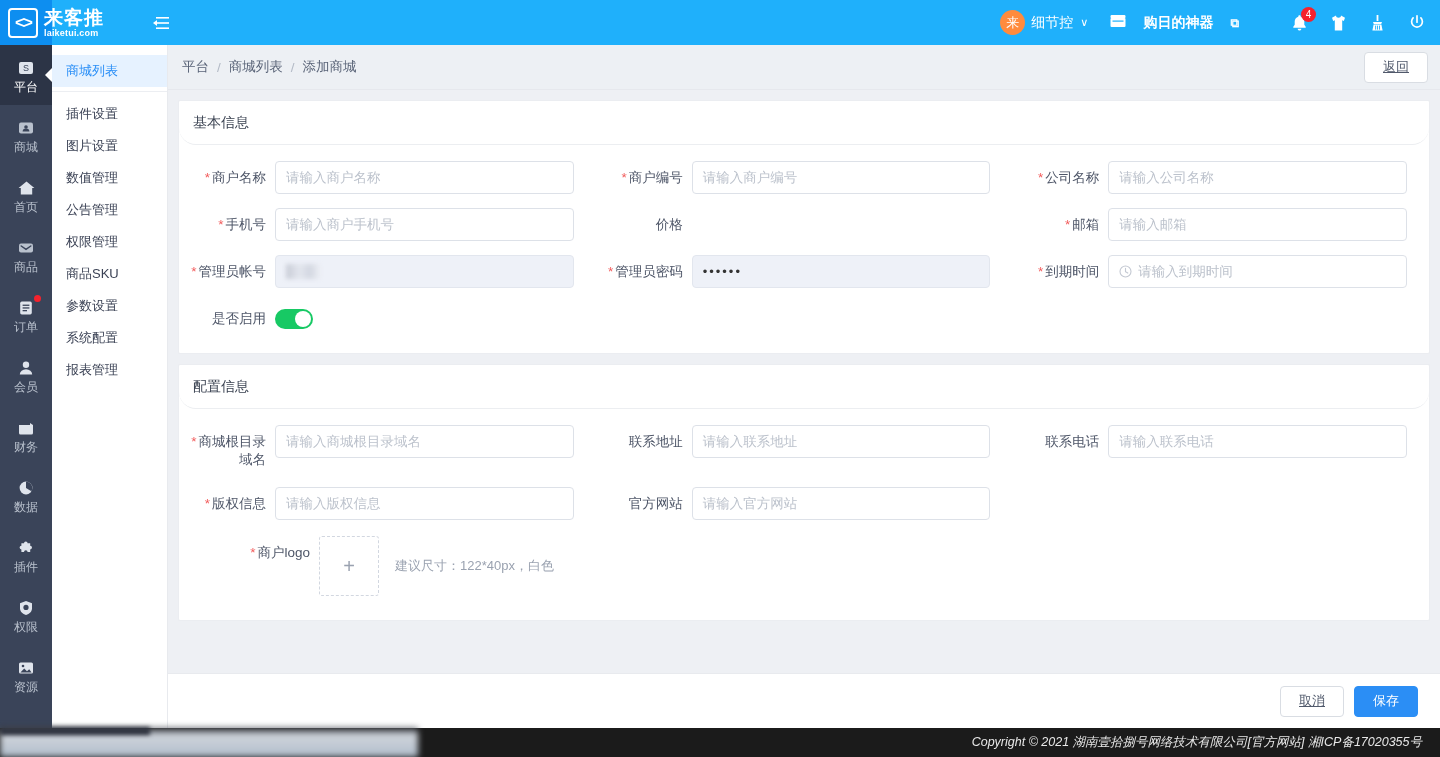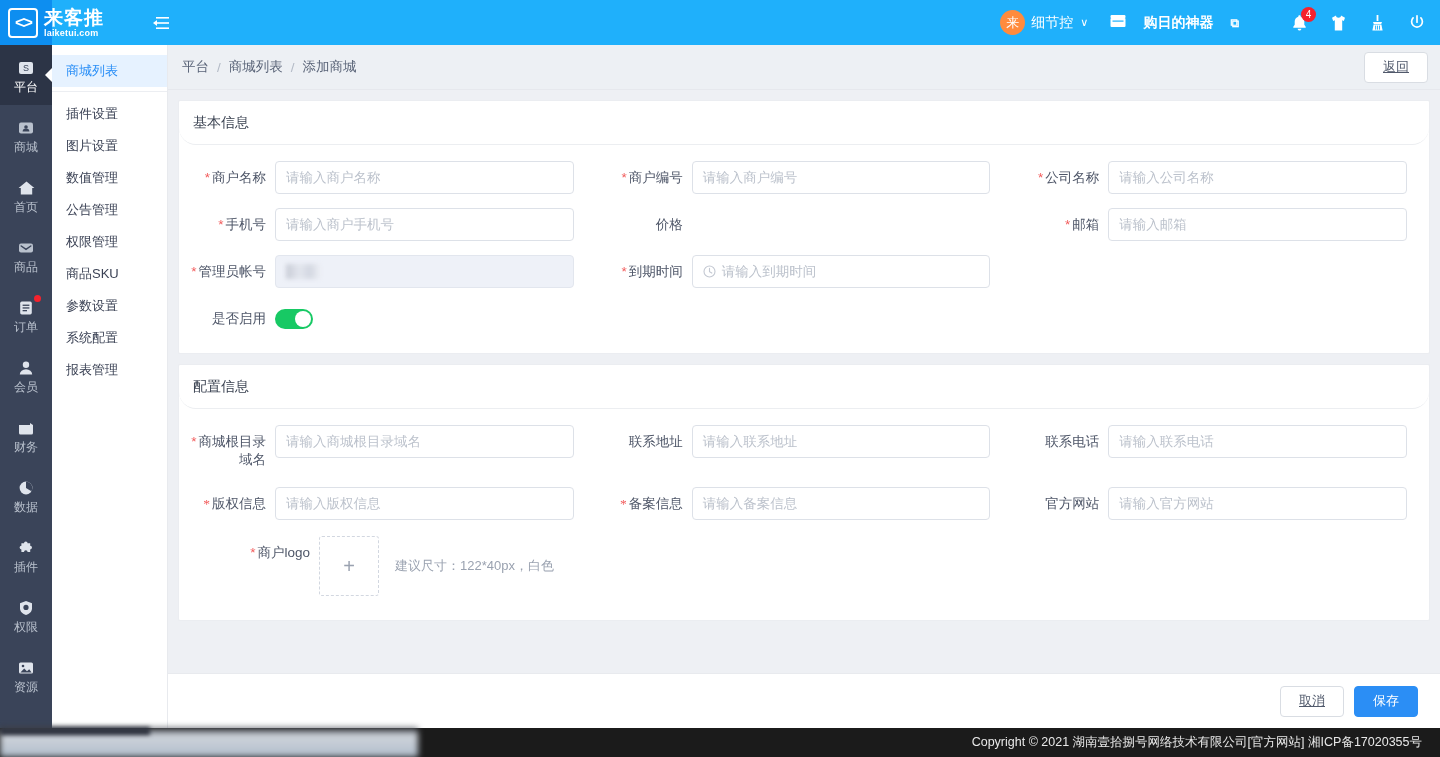--- a/index.html
+++ b/index.html
@@ -177,21 +177,21 @@
     display: flex; align-items: center; justify-content: flex-end;
     padding-right: 22px; gap: 10px;
   }
 
   
   .botbar {
     position: absolute; left: 0; bottom: 0; width: 1440px; height: 29px;
     background: #1b1b1b; display: flex; align-items: center; justify-content: flex-end;
     padding-right: 18px;
   }
-  .copyright { color: #e8e8e8; font-size: 12.5px; }
+  .copyright { color: #e8e8e8; font-size: 12.5px; font-style: italic; }
   .taskbar-blur {
     position: absolute; left: 0; bottom: 0; width: 418px; height: 29px;
     background: linear-gradient(180deg,#20242c 0%, #cfd4db 22%, #c2cad4 60%, #aebccb 100%);
     filter: blur(3px);
   }
   .taskbar-tile {
     position: absolute; left: 0; bottom: 22px; width: 150px; height: 8px;
     background: #2f3440; filter: blur(2px);
   }
 </style>
@@ -474,20 +474,28 @@
           <div class="frow">
             <div class="fcell">
               <div class="flabel"><span class="req">*</span><span>管理员帐号</span></div>
               <div class="fctrl">
                 <div class="inp readonly">
                     <span class="blur-val"></span>
                   </div>
               </div>
             </div>
             <div class="fcell">
+              <div class="flabel"><span class="req">*</span><span>管理员密码</span></div>
+              <div class="fctrl">
+                <div class="inp readonly">
+                    <span class="dots">••••••</span>
+                  </div>
+              </div>
+            </div>
+            <div class="fcell">
               <div class="flabel"><span class="req">*</span><span>到期时间</span></div>
               <div class="fctrl">
                 <div class="inp">
                   <span class="prefix-ico">
                     <svg width="13" height="13" viewBox="0 0 13 13">
                         <circle cx="6.5" cy="6.5" r="5.5" fill="none" stroke="#c3c8d2" stroke-width="1.1"></circle>
                         <path d="M6.5 3.4 V6.8 L8.8 8.1" fill="none" stroke="#c3c8d2" stroke-width="1.1" stroke-linecap="round"></path>
                       </svg>
                   </span>
                   <span class="ph">请输入到期时间</span>
@@ -534,34 +542,26 @@
             <div class="fcell">
               <div class="flabel"><span>联系电话</span></div>
               <div class="fctrl">
                 <div class="inp">
                     <span class="ph">请输入联系电话</span>
                   </div>
               </div>
             </div>
           </div>
 
-          <div class="frow" style="margin-top:18px;font-family:Liberation Serif, serif;">
+          <div class="frow" style="margin-top:18px;">
             <div class="fcell">
               <div class="flabel"><span class="req">*</span><span>版权信息</span></div>
               <div class="fctrl">
                 <div class="inp">
                     <span class="ph">请输入版权信息</span>
-                  </div>
-              </div>
-            </div>
-            <div class="fcell">
-              <div class="flabel"><span class="req">*</span><span>备案信息</span></div>
-              <div class="fctrl">
-                <div class="inp">
-                    <span class="ph">请输入备案信息</span>
                   </div>
               </div>
             </div>
             <div class="fcell">
               <div class="flabel"><span>官方网站</span></div>
               <div class="fctrl">
                 <div class="inp">
                     <span class="ph">请输入官方网站</span>
                   </div>
               </div>

